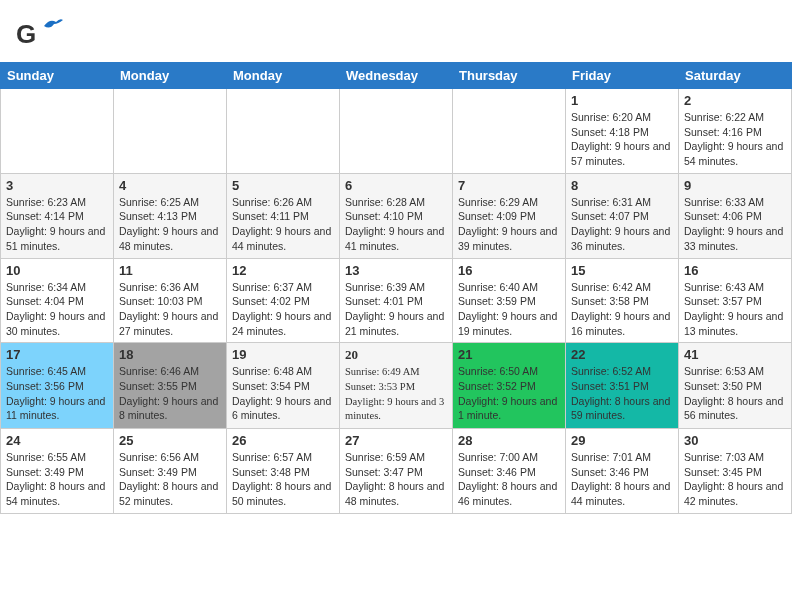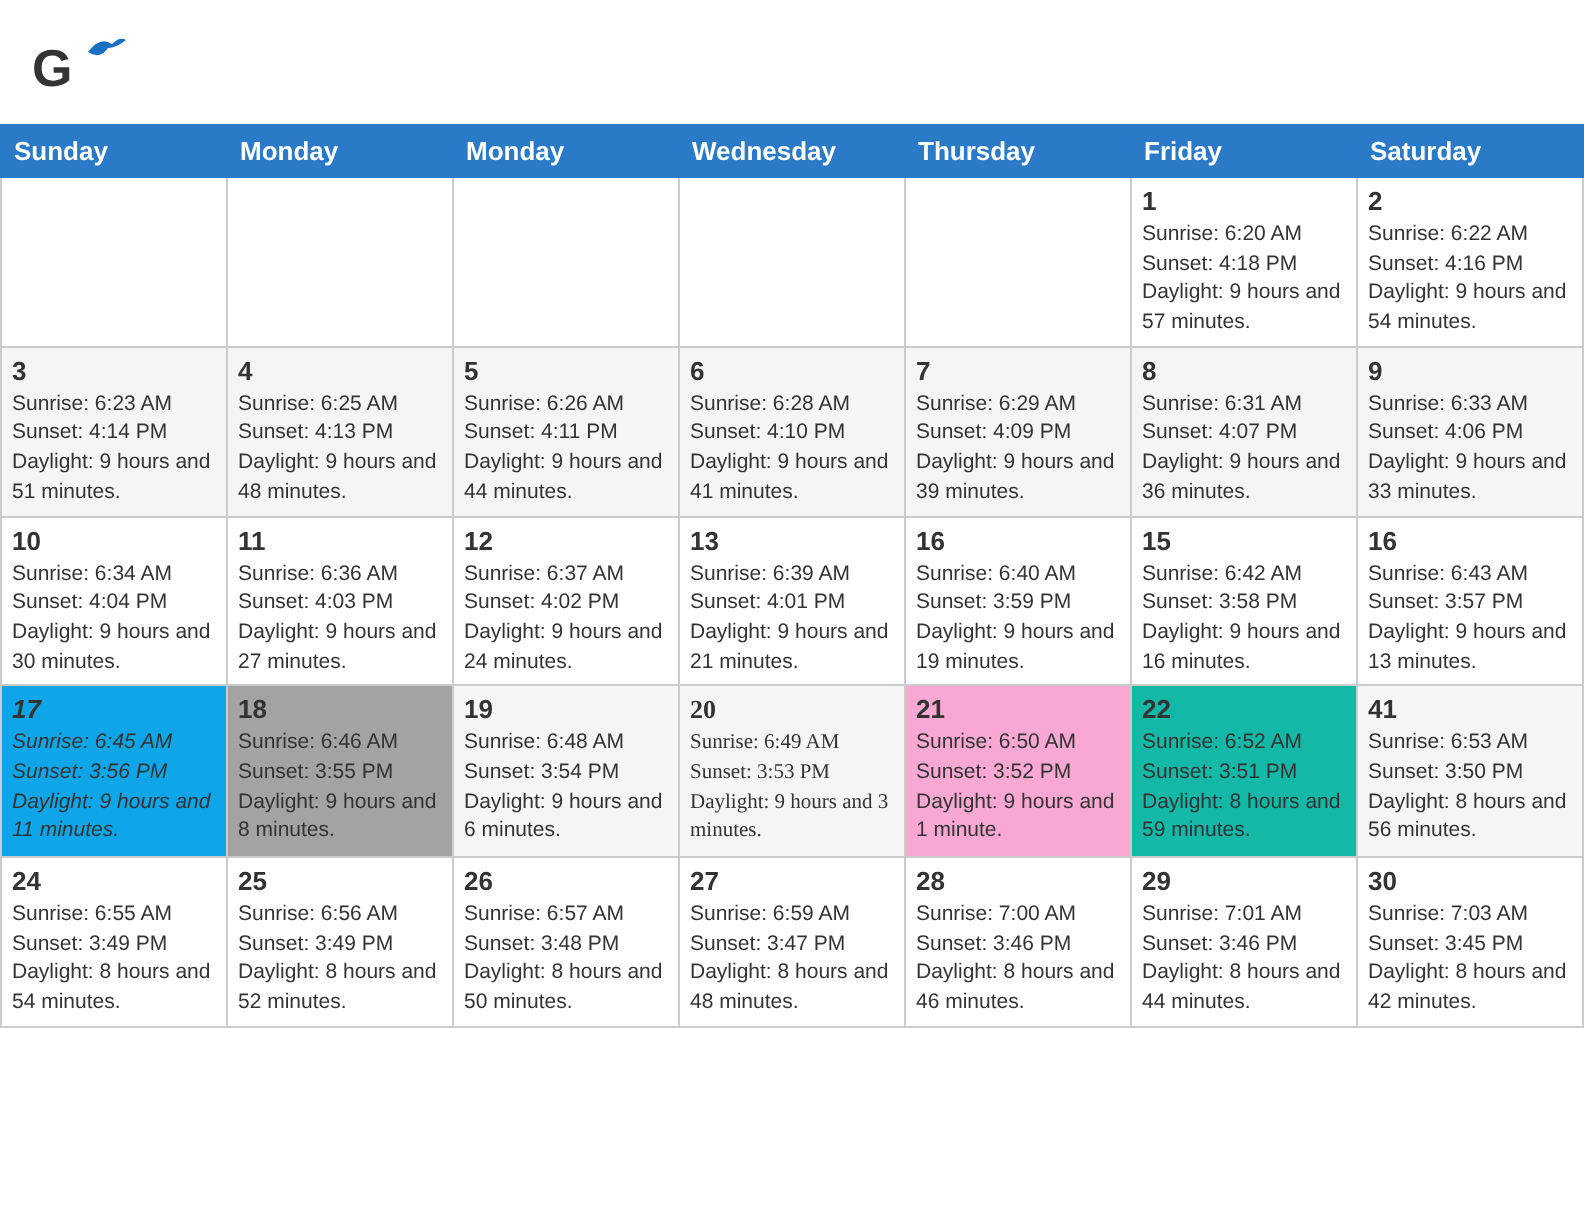--- a/index.html
+++ b/index.html
@@ -113,21 +113,21 @@
       <tr>
         <td>
           <span class="day-num">10</span>
           <div class="day-info">Sunrise: 6:34 AM
 Sunset: 4:04 PM
 Daylight: 9 hours and 30 minutes.</div>
         </td>
         <td>
           <span class="day-num">11</span>
           <div class="day-info">Sunrise: 6:36 AM
-Sunset: 4:03 PM
+Sunset: 10:03 PM
 Daylight: 9 hours and 27 minutes.</div>
         </td>
         <td>
           <span class="day-num">12</span>
           <div class="day-info">Sunrise: 6:37 AM
 Sunset: 4:02 PM
 Daylight: 9 hours and 24 minutes.</div>
         </td>
         <td>
           <span class="day-num">13</span>
@@ -148,21 +148,21 @@
 Daylight: 9 hours and 16 minutes.</div>
         </td>
         <td>
           <span class="day-num">16</span>
           <div class="day-info">Sunrise: 6:43 AM
 Sunset: 3:57 PM
 Daylight: 9 hours and 13 minutes.</div>
         </td>
       </tr>
       <tr>
-        <td style="background: #0ea5e9; font-style: italic;">
+        <td style="background: #7dd3fc;">
           <span class="day-num">17</span>
           <div class="day-info">Sunrise: 6:45 AM
 Sunset: 3:56 PM
 Daylight: 9 hours and 11 minutes.</div>
         </td>
         <td style="background: #a3a3a3;">
           <span class="day-num">18</span>
           <div class="day-info">Sunrise: 6:46 AM
 Sunset: 3:55 PM
 Daylight: 9 hours and 8 minutes.</div>
@@ -172,21 +172,21 @@
           <div class="day-info">Sunrise: 6:48 AM
 Sunset: 3:54 PM
 Daylight: 9 hours and 6 minutes.</div>
         </td>
         <td style="background: rgb(245, 245, 245); font-family: Liberation Serif, serif;">
           <span class="day-num">20</span>
           <div class="day-info">Sunrise: 6:49 AM
 Sunset: 3:53 PM
 Daylight: 9 hours and 3 minutes.</div>
         </td>
-        <td style="background: #f9a8d4;">
+        <td style="background: #22c55e;">
           <span class="day-num">21</span>
           <div class="day-info">Sunrise: 6:50 AM
 Sunset: 3:52 PM
 Daylight: 9 hours and 1 minute.</div>
         </td>
         <td style="background: #14b8a6;">
           <span class="day-num">22</span>
           <div class="day-info">Sunrise: 6:52 AM
 Sunset: 3:51 PM
 Daylight: 8 hours and 59 minutes.</div>

